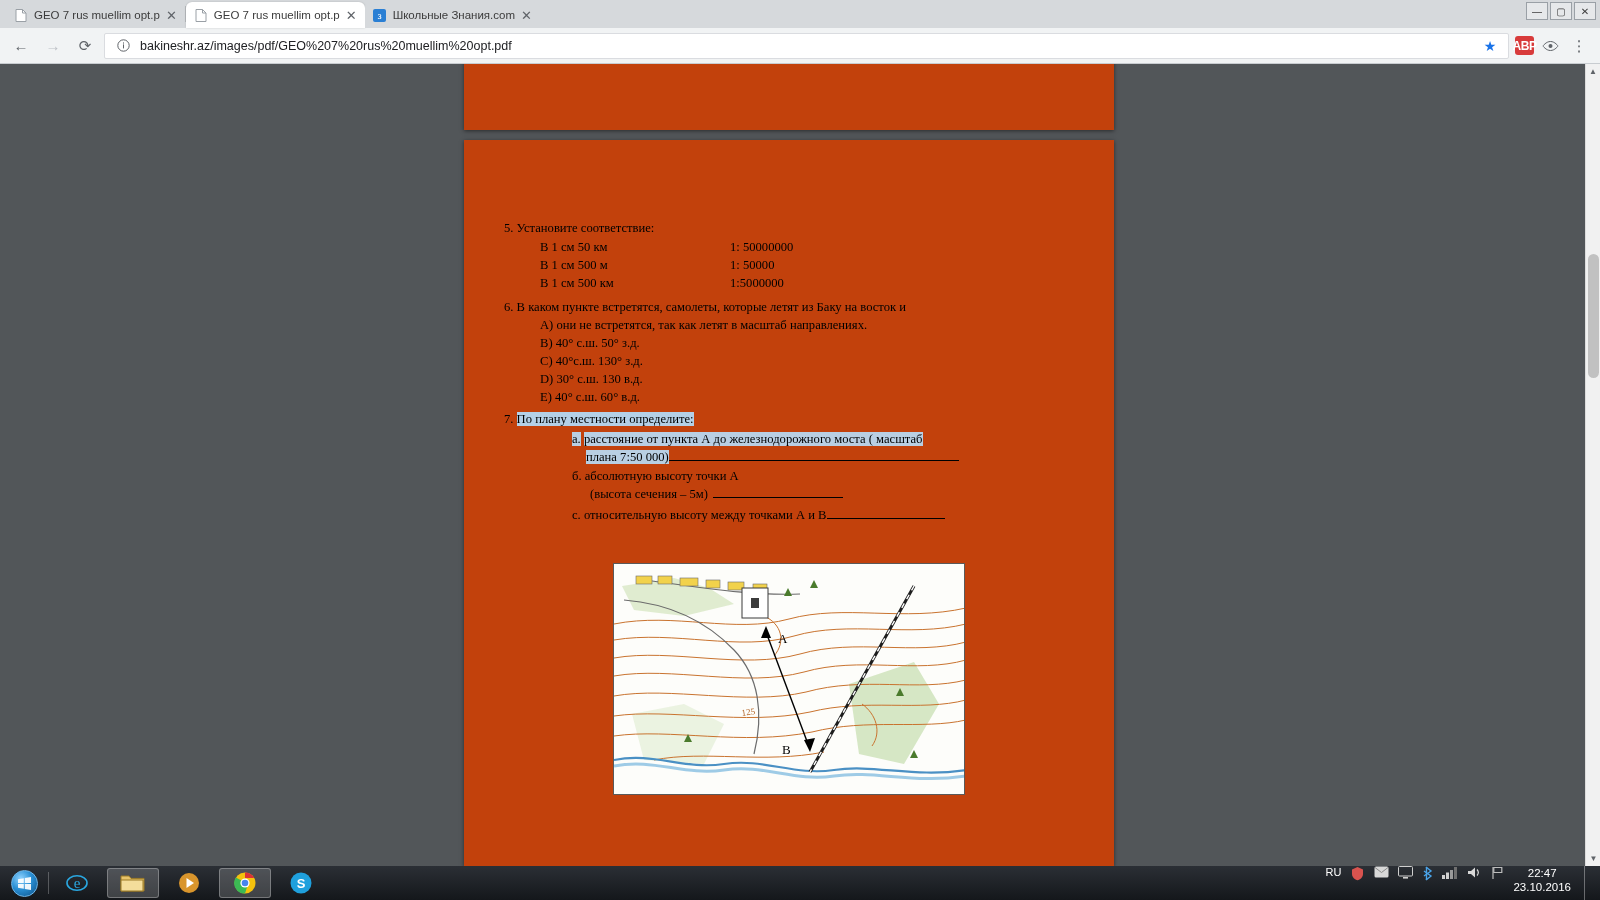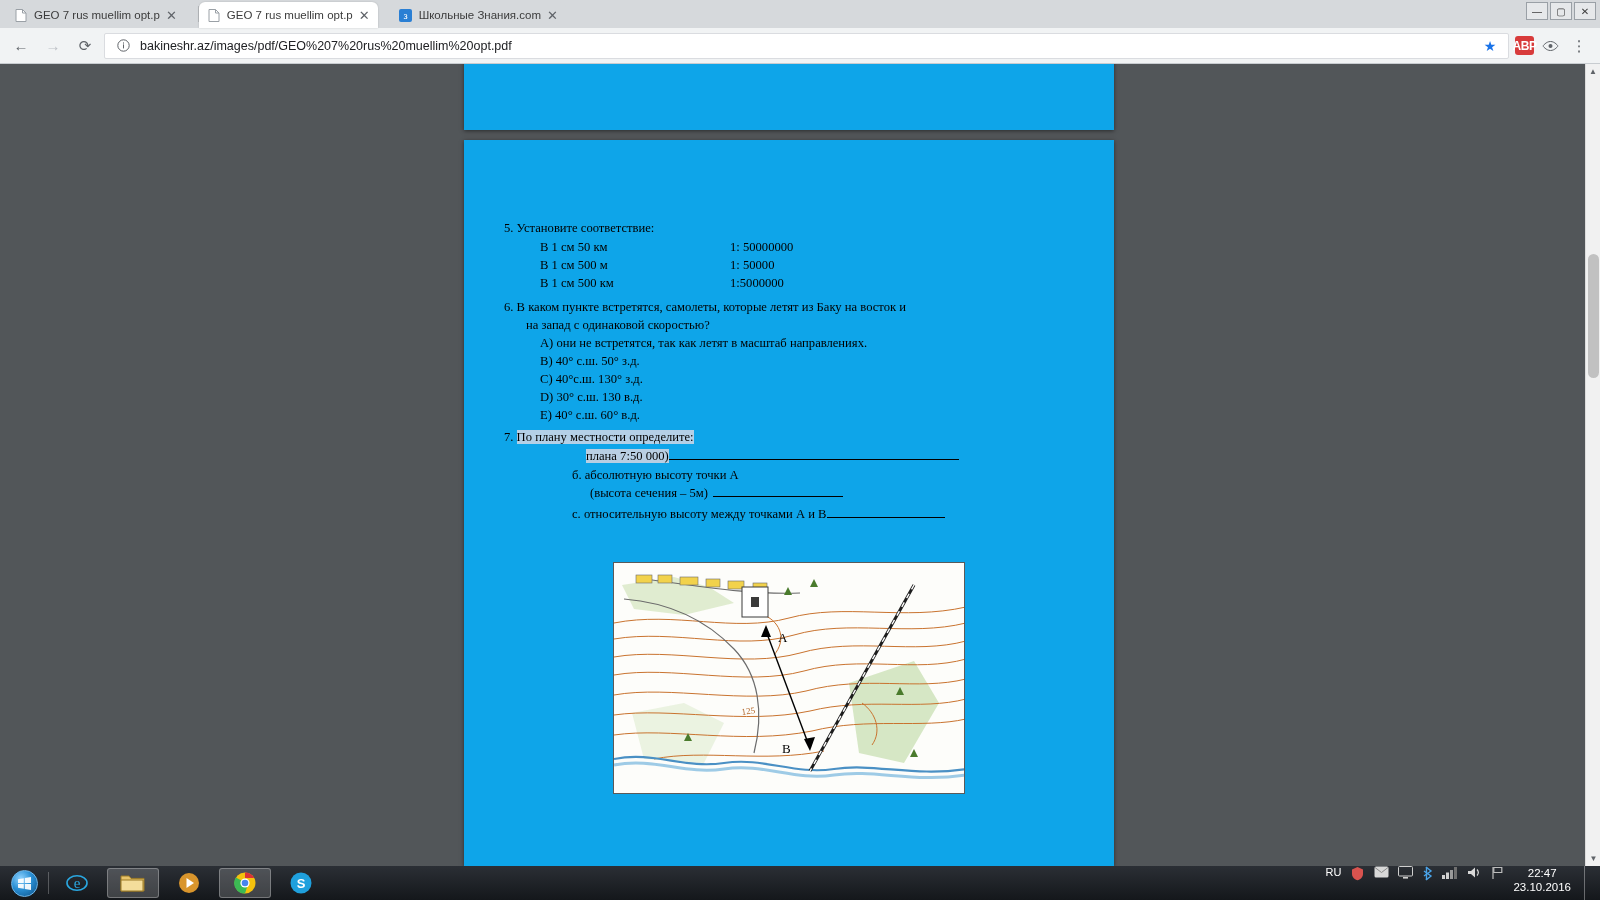--- a/index.html
+++ b/index.html
@@ -17,21 +17,21 @@
 
   .tabstrip {
     height: 28px; background: #d6d9dc;
     display: flex; align-items: flex-end; padding-left: 6px; position: relative;
   }
   .tab {
     height: 26px; min-width: 170px; max-width: 185px;
     background: #d6d9dc; border-radius: 6px 6px 0 0;
     display: flex; align-items: center; gap: 6px;
     padding: 0 8px; font-size: 11.5px; color: #3b3b3b;
-    position: relative; margin-right: 13px;
+    position: relative; margin-right: 0;
   }
   .tab.active { background: #ffffff; box-shadow: 0 0 2px rgba(0,0,0,.18); }
   .tab .favicon {
     width: 14px; height: 14px; flex: 0 0 14px;
     display: inline-flex; align-items: center; justify-content: center;
   }
   .tab .title {
     flex: 1 1 auto; white-space: nowrap; overflow: hidden; text-overflow: clip;
     font-size: 11.5px;
   }
@@ -69,21 +69,21 @@
     letter-spacing: -.4px;
   }
 
   
   .viewport {
     position: relative; width: 1600px; height: 802px; background: #525659;
     overflow: hidden;
   }
   .pdf-scroll { position: absolute; inset: 0; }
   .page {
-    position: absolute; left: 464px; width: 650px; background: #0ea5e9;
+    position: absolute; left: 464px; width: 650px; background: #c2410c;
     box-shadow: 0 1px 4px rgba(0,0,0,.5);
   }
   .page.partial { top: -10px; height: 76px; }
   .page.main { top: 76px; height: 726px; }
 
   .doc {
     position: absolute; left: 0; top: 0; width: 650px; padding: 80px 40px 0 40px;
     font-family: "Liberation Serif", serif; color: #000; font-size: 12.6px; line-height: 1.42;
   }
   .q { margin-bottom: 1px; }
@@ -235,32 +235,35 @@
           </div>
           <div class="row5">
             <span class="left">В 1 см 500 км</span>
             <span>1:5000000</span>
           </div>
 
           <div class="q" style="margin-top:6px;">
             <span class="q-num">6.</span>
             <span>В каком пункте встретятся, самолеты, которые летят из Баку на восток и</span>
           </div>
-          <div class="indent2">на запад с одинаковой скоростью?</div>
           <div class="indent1">А) они не встретятся, так как летят в масштаб направлениях.</div>
           <div class="indent1">В) 40° с.ш. 50° з.д.</div>
           <div class="indent1">С) 40°с.ш. 130° з.д.</div>
           <div class="indent1">D) 30° с.ш. 130 в.д.</div>
           <div class="indent1">Е) 40° с.ш. 60° в.д.</div>
 
           <div class="q" style="margin-top:4px;">
             <span class="q-num">7.</span>
             <span class="hl">По плану местности определите:</span>
           </div>
 
+          <div class="indent3" style="margin-top:2px;">
+            <span class="hl2">а.</span>
+            <span class="hl2">расстояние от пункта А до железнодорожного моста ( масштаб</span>
+          </div>
           <div class="indent3" style="padding-left:82px;">
             <span class="hl2">плана 7:50 000)</span><span class="blank" style="width:290px;"></span>
           </div>
 
           <div class="indent3" style="margin-top:2px;">
             <span>б.</span>
             <span>абсолютную высоту точки А</span>
           </div>
           <div class="indent3" style="padding-left:86px;">
             <span>(высота сечения – 5м)</span><span class="blank" style="width:130px;margin-left:5px;"></span>

